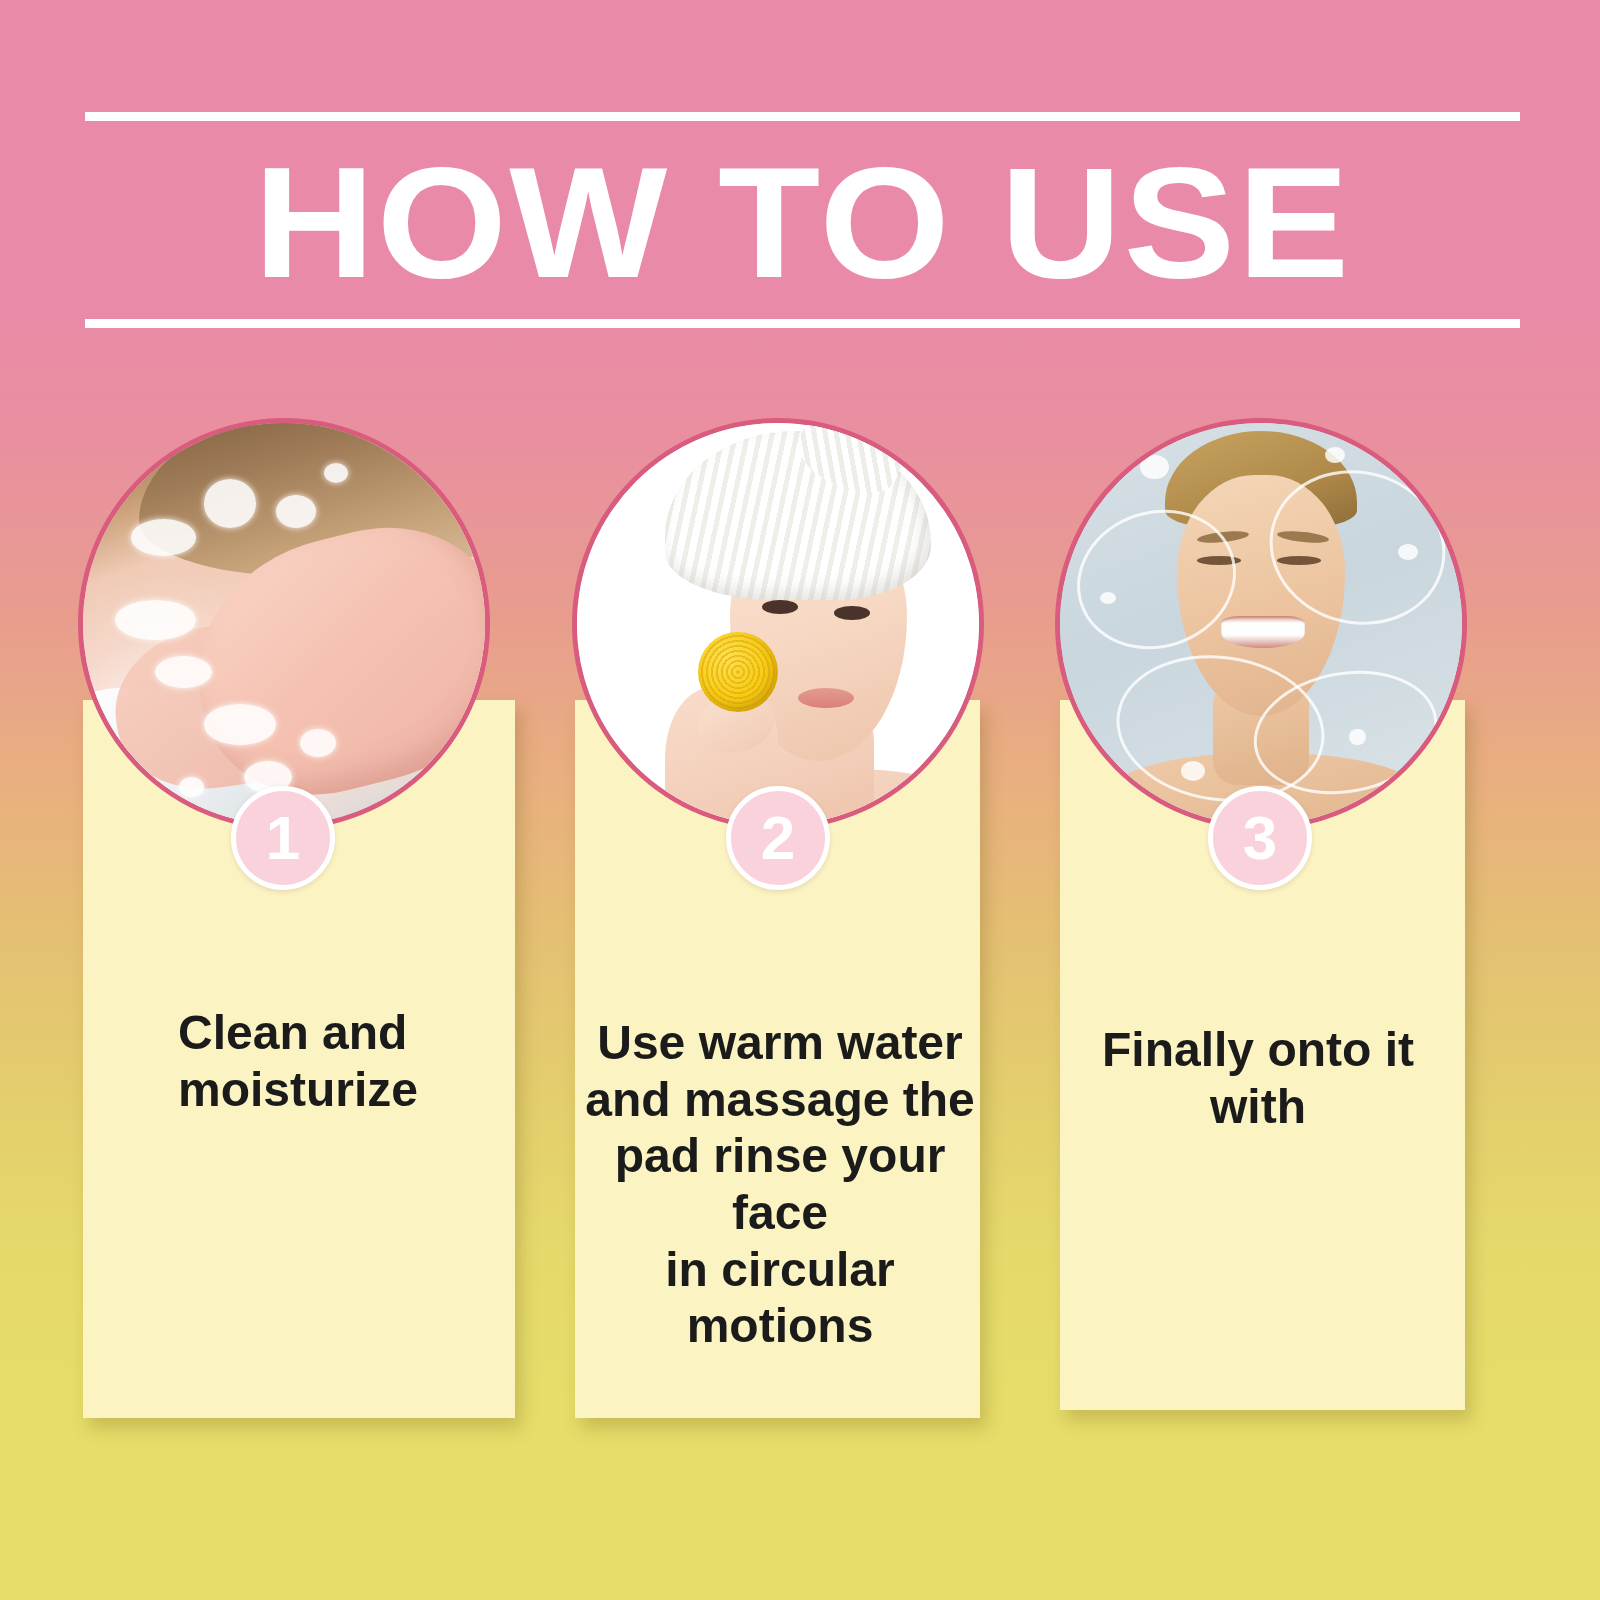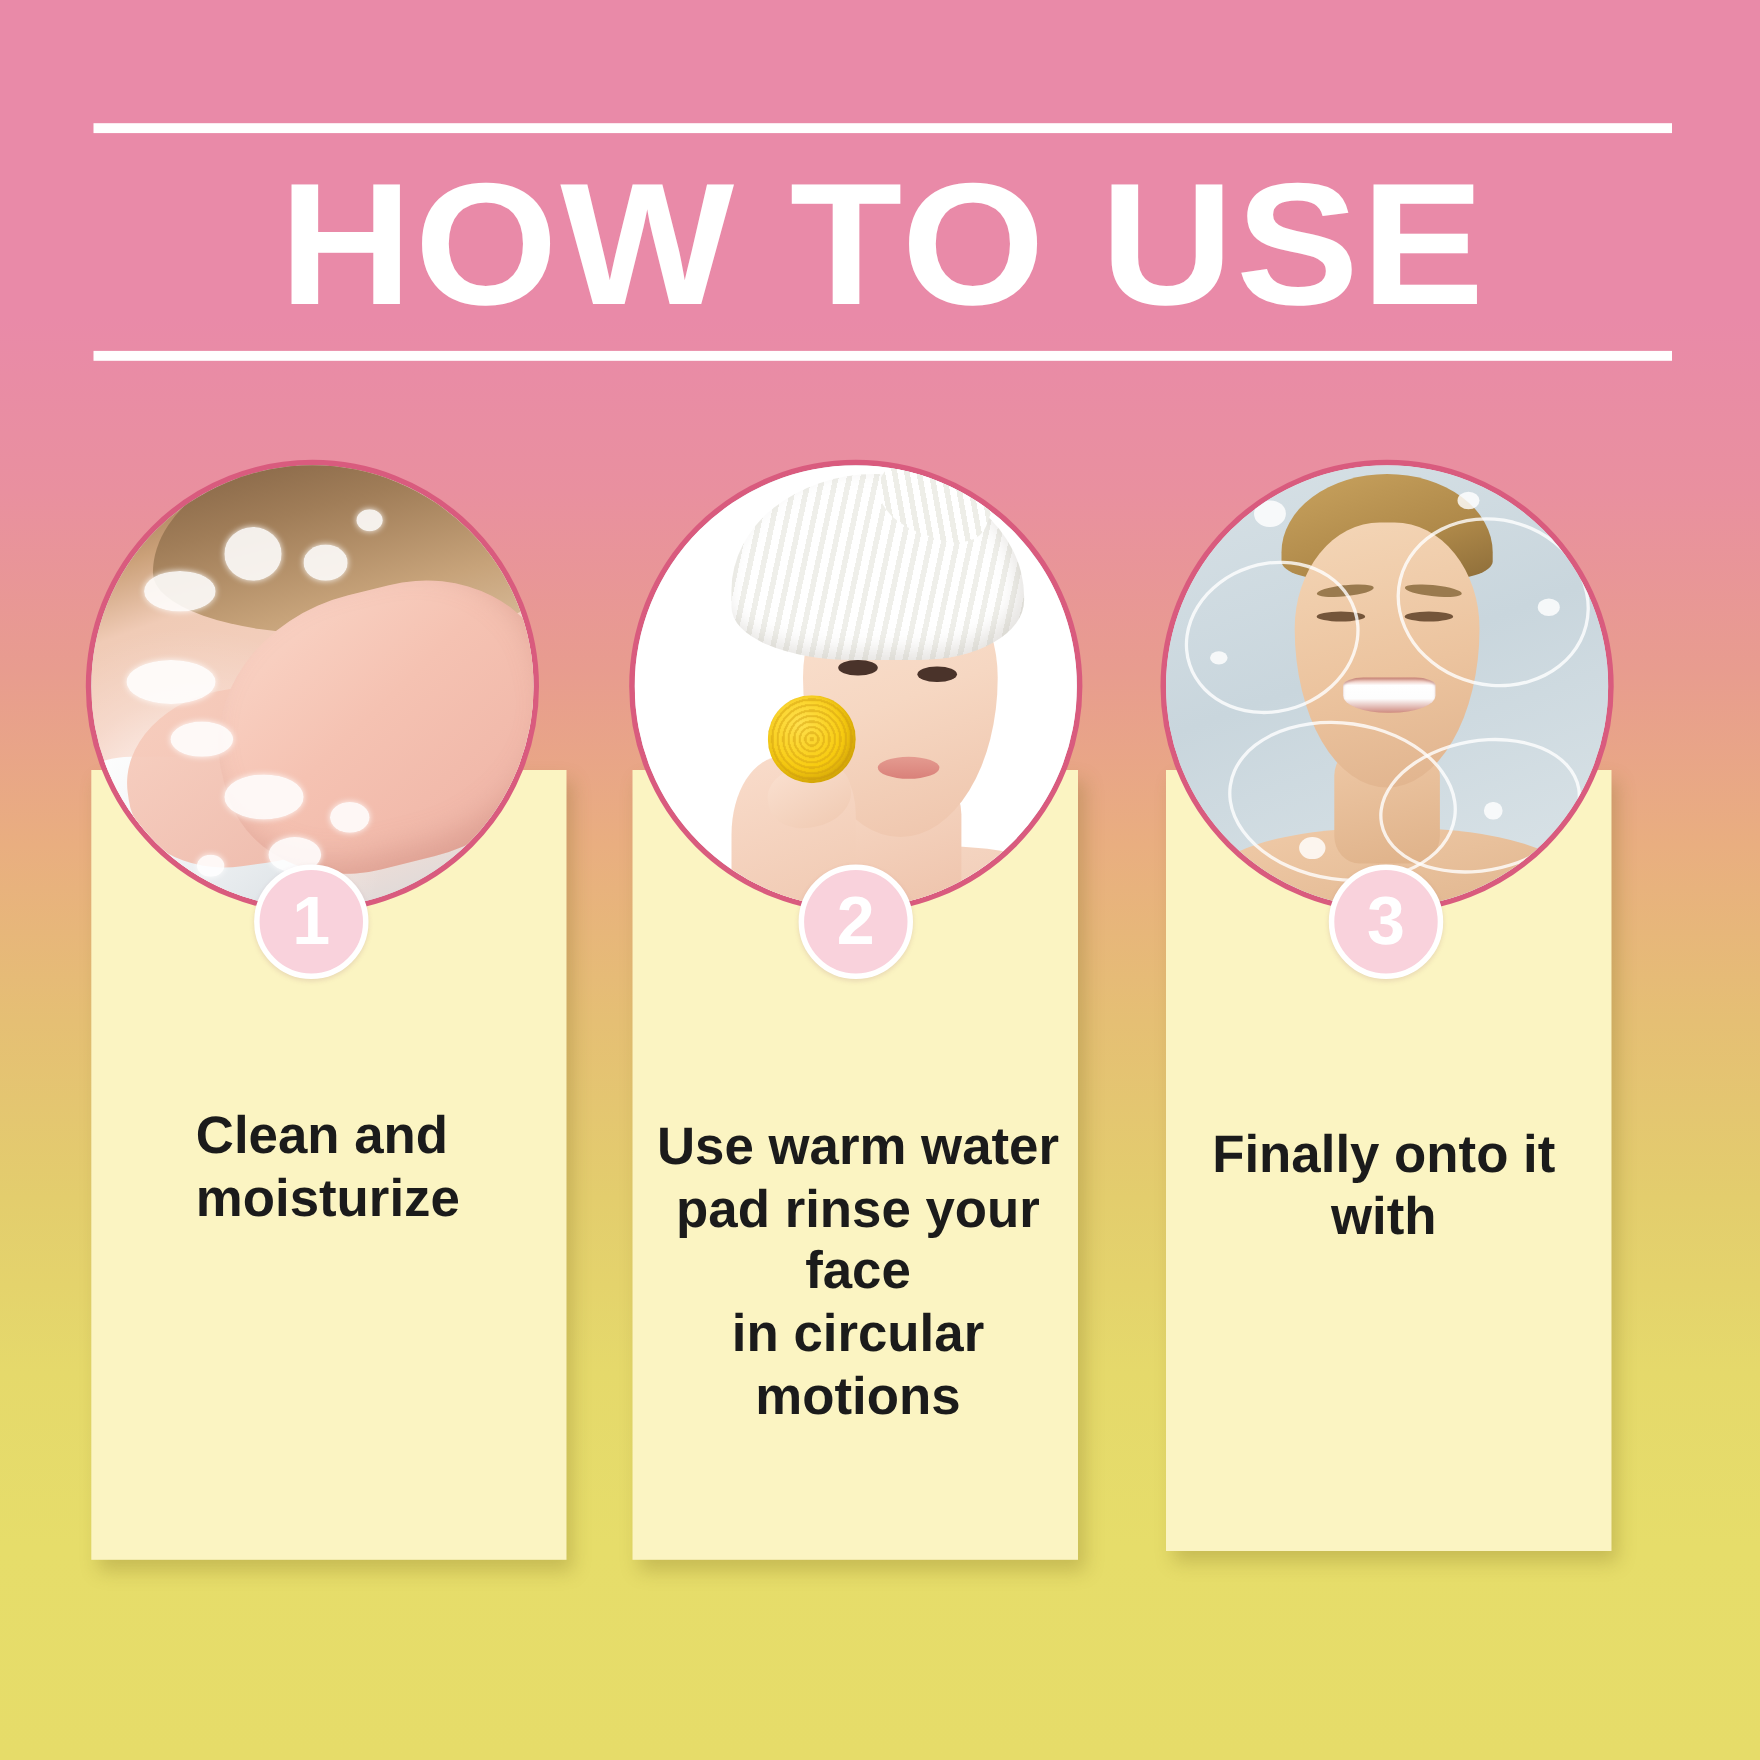--- a/index.html
+++ b/index.html
@@ -293,20 +293,21 @@
   <div class="badge b2">2</div>
   <div class="badge b3">3</div>
 
   <div class="caption t1">
     <span>Clean and</span>
     <span>moisturize</span>
   </div>
 
   <div class="caption t2">
     <span>Use warm water</span>
+    <span>and massage the</span>
     <span>pad rinse your face</span>
     <span>in circular motions</span>
   </div>
 
   <div class="caption t3">
     <span>Finally onto it with</span>
   </div>
 
 </div>
 

